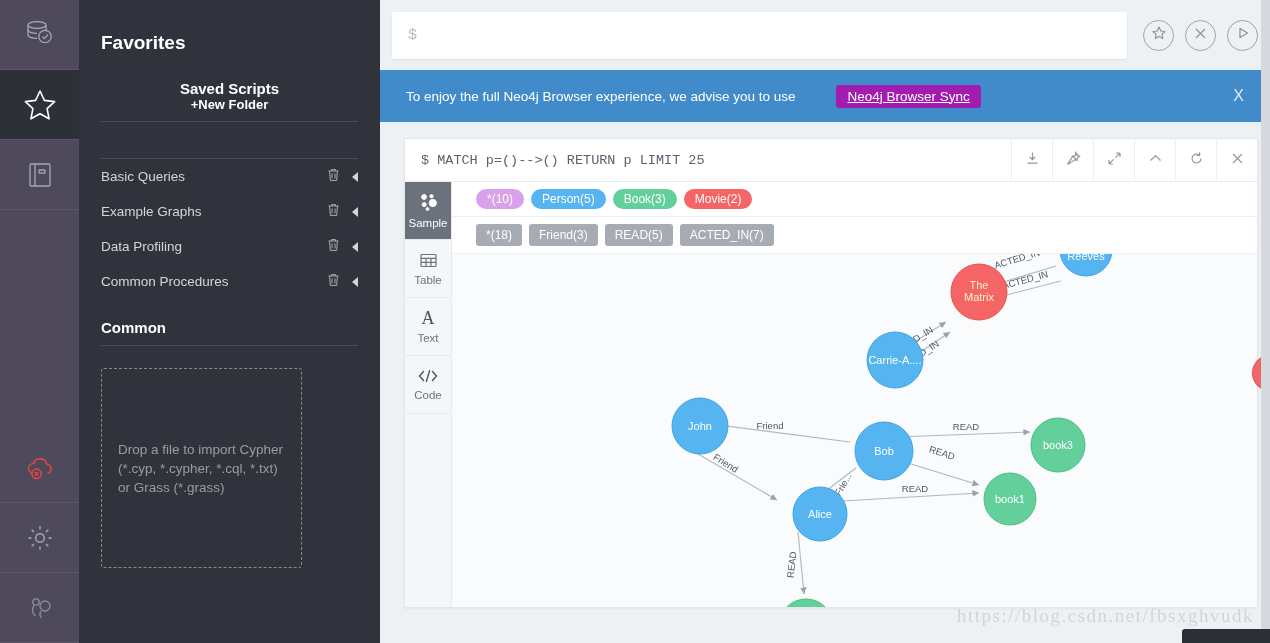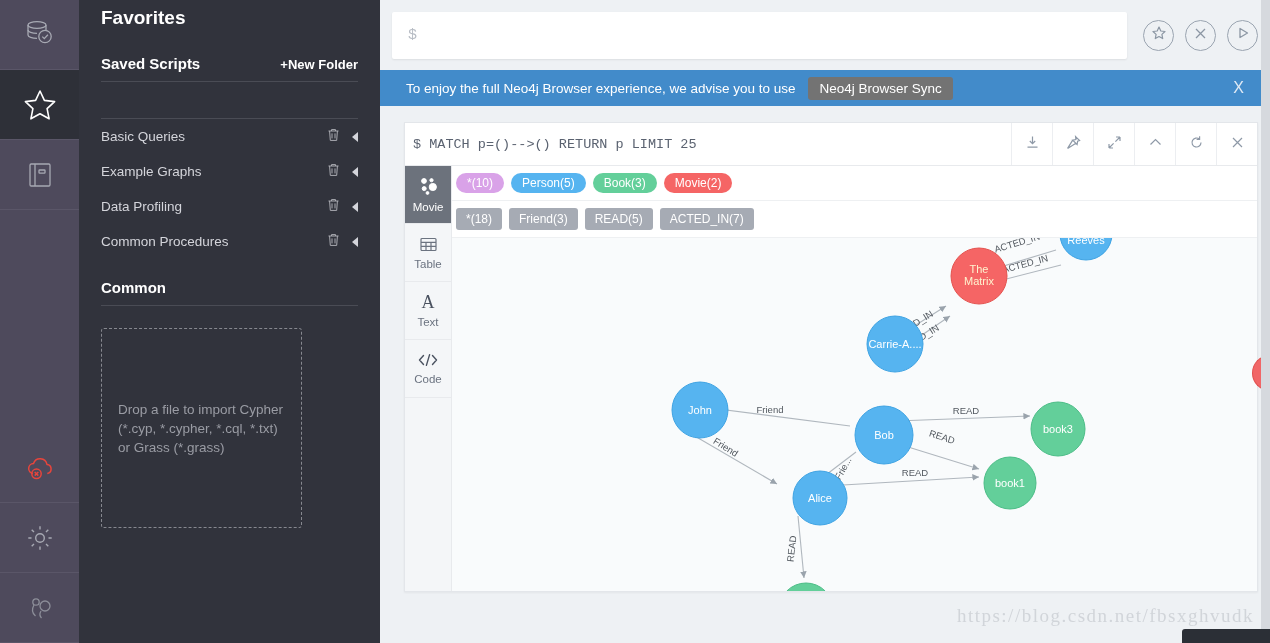--- a/index.html
+++ b/index.html
@@ -27,25 +27,26 @@
   .rail-spacer { flex: 1 1 auto; border-right: 0; }
 
   
   .drawer {
     position: absolute; left: 79px; top: 0; width: 301px; height: 643px;
     background: #31333c; color: #dcdde2; padding: 0 22px;
     overflow: hidden;
   }
   .drawer-title {
     font-size: 19px; font-weight: bold; color: #fff;
-    margin-top: 7px; margin-bottom: 26px;
+    margin-top: 32px; margin-bottom: 26px;
   }
   .drawer-section-head {
-    display: flex; align-items: flex-end; justify-content: space-between;
+    display: flex; align-items: center; justify-content: space-between;
     margin-top: 4px;
+    flex-direction: column;
   }
   .drawer-section-head h3 {
     font-size: 15px; font-weight: bold; color: #fff;
   }
   .new-folder {
     font-size: 13px; font-weight: bold; color: #fff; cursor: pointer;
     white-space: nowrap;
   }
   .drawer-rule {
     height: 1px; background: #4a4c55; margin: 9px 0 0 0;
@@ -91,45 +92,46 @@
   .editor-input .prompt { color: #b7bcc4; font-size: 15px; font-family: "Liberation Mono", monospace; }
   .round-btns { display: flex; align-items: center; gap: 11px; margin-left: 16px; }
   .round-btn {
     width: 31px; height: 31px; border-radius: 50%;
     border: 1.6px solid #9aa4b0; display: flex; align-items: center; justify-content: center;
     cursor: pointer; background: transparent;
   }
 
   
   .sync-banner {
-    height: 36px; background: #428bca; color: #fff;
+    height: 52px; background: #428bca; color: #fff;
     display: flex; align-items: center; padding: 0 26px;
     font-size: 13.5px;
+    gap: 28px;
   }
   .sync-banner .pill {
-    background: #737373; color: #fff; border-radius: 3px;
-    padding: 4px 11px; margin-left: 13px; font-size: 13.5px; cursor: pointer;
+    background: #a21caf; color: #fff; border-radius: 3px;
+    padding: 4px 11px; margin-left: 13px; font-size: 13.5px; cursor: pointer; text-decoration: underline;
   }
   .sync-banner .x {
     margin-left: auto; font-size: 16px; cursor: pointer; color: #dfeaf5;
   }
 
   
   .frame {
     margin: 16px 12px 0 24px;
     background: #fff; border: 1px solid #e3e6ea;
     height: 470px; display: flex; flex-direction: column; overflow: hidden;
     box-shadow: 0 1px 2px rgba(0,0,0,.05);
   }
   .frame-head {
     height: 43px; display: flex; align-items: stretch;
     border-bottom: 1px solid #e8eaed; background: #fff;
   }
   .frame-query {
-    flex: 1 1 auto; display: flex; align-items: center; padding-left: 8px;
+    flex: 1 1 auto; display: flex; align-items: center; padding-left: 16px;
     font-family: "Liberation Mono", monospace; font-size: 13.5px; color: #5a6270;
     white-space: nowrap; overflow: hidden;
   }
   .frame-tools { display: flex; }
   .frame-tool {
     width: 41px; display: flex; align-items: center; justify-content: center;
     border-left: 1px solid #eceef1; cursor: pointer;
   }
 
   .frame-body { flex: 1 1 auto; display: flex; min-height: 0; position: relative; }
@@ -146,21 +148,21 @@
     border-bottom: 1px solid #e8eaed;
   }
   .view-tab.active { background: #6c727c; color: #fff; }
   .view-tab.active svg { stroke: #fff; fill: #fff; }
 
   .view-pane { flex: 1 1 auto; min-width: 0; position: relative; display: flex; flex-direction: column; }
 
   
   .legend-row {
     display: flex; align-items: center; gap: 7px; flex-wrap: nowrap;
-    padding: 7px 4px; border-bottom: 1px solid #eef0f2; background: #fff;
+    padding: 7px 24px; border-bottom: 1px solid #eef0f2; background: #fff;
   }
   .chip {
     border-radius: 11px; padding: 3px 11px; font-size: 12px;
     color: #fff; cursor: pointer; white-space: nowrap;
   }
   .chip-rel {
     border-radius: 3px; padding: 4px 10px; font-size: 12px;
     background: #a6abb4; color: #fff; cursor: pointer; white-space: nowrap;
   }
 
@@ -428,21 +430,21 @@
           <div class="view-tab active">
             <span>
               <svg width="20" height="20" viewBox="0 0 20 20" fill="#ffffff">
                 <circle cx="6" cy="5" r="2.4"></circle>
                   <circle cx="13.5" cy="4.2" r="1.6"></circle>
                 <circle cx="14.8" cy="11" r="3.6"></circle>
                   <circle cx="6.2" cy="12.6" r="2"></circle>
                 <circle cx="9.5" cy="17" r="1.4"></circle>
               </svg>
             </span>
-            <span>Movie</span>
+            <span>Sample</span>
           </div>
           <div class="view-tab">
             <span>
               <svg width="19" height="17" viewBox="0 0 19 17" fill="none" stroke="#6b7380" stroke-width="1.2">
                 <rect x="2" y="2.5" width="15" height="12" rx="1"></rect>
                 <path d="M2 6.3h15M2 10.4h15M7 6.3v8.2M12 6.3v8.2"></path>
               </svg>
             </span>
             <span>Table</span>
           </div>

